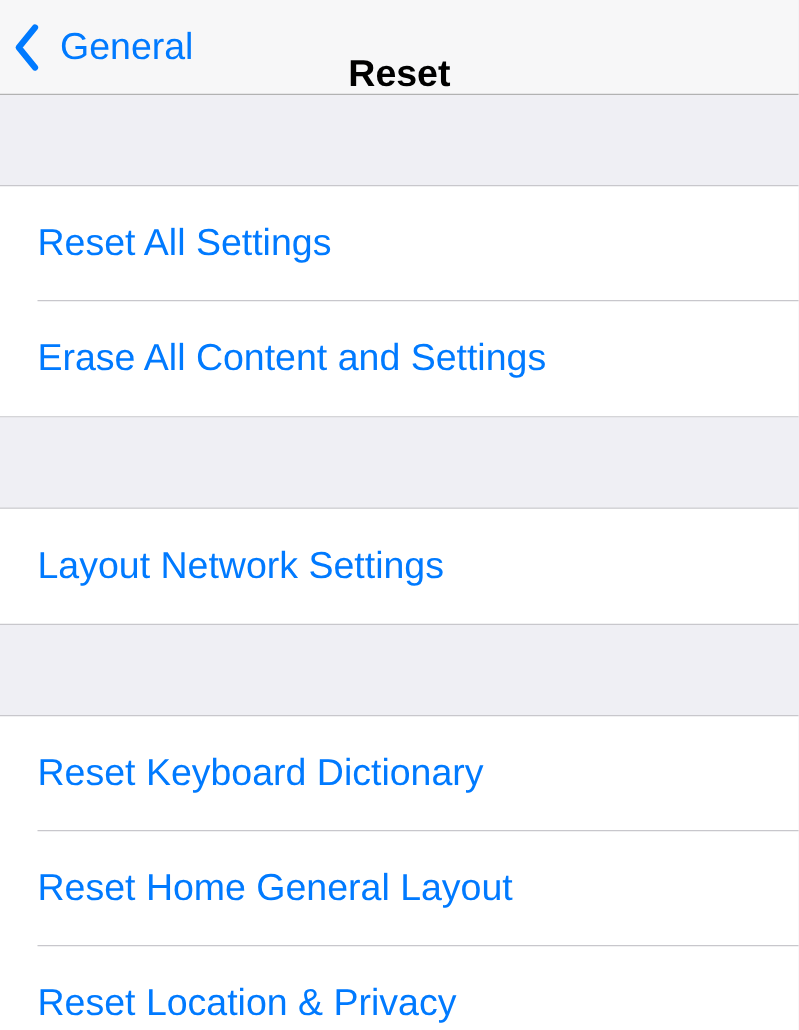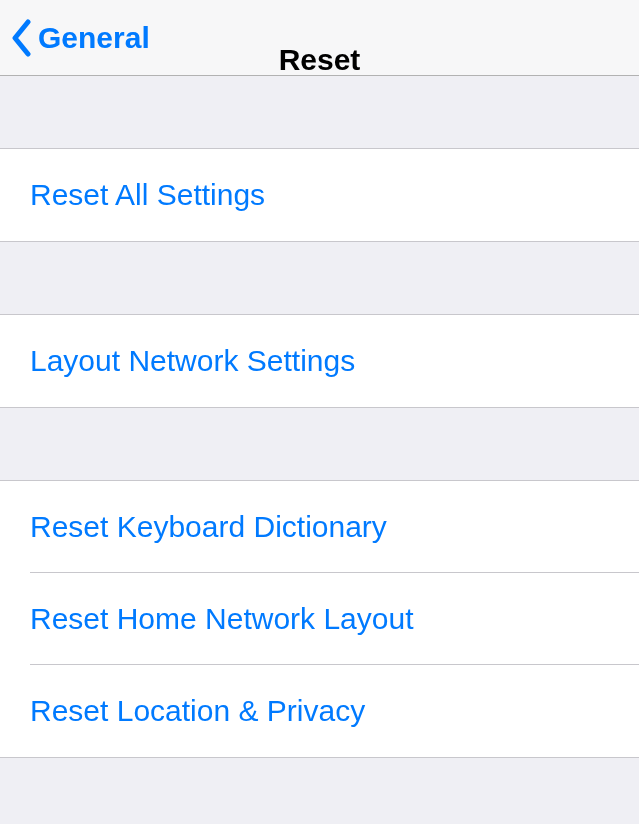--- a/index.html
+++ b/index.html
@@ -30,21 +30,22 @@
       cursor: pointer;
     }
     .back-chevron {
       width: 22px;
       height: 38px;
       margin-right: 6px;
     }
     .back-label {
       color: #007aff;
       font-size: 30px;
-      font-weight: 700;
+      font-weight: 400;
+      margin-left: 10px;
     }
     .nav-title {
       position: absolute;
       left: 50%;
       transform: translateX(-50%);
       color: #000;
       font-size: 30px;
       font-weight: 600;
       margin-top: 45px;
     }
@@ -93,35 +94,38 @@
   </div>
   <span class="nav-title">Reset</span>
 </div>
 
 <div class="section-spacer"></div>
 
 <div class="section">
   <div class="row">
     <span class="row-label">Reset All Settings</span>
   </div>
+  <div class="row">
+    <span class="row-label">Erase All Content and Settings</span>
+  </div>
 </div>
 
 <div class="section-spacer"></div>
 
 <div class="section">
   <div class="row">
     <span class="row-label">Layout Network Settings</span>
   </div>
 </div>
 
 <div class="section-spacer"></div>
 
 <div class="section">
   <div class="row">
     <span class="row-label">Reset Keyboard Dictionary</span>
   </div>
   <div class="row">
-    <span class="row-label">Reset Home Network Layout</span>
+    <span class="row-label">Reset Home General Layout</span>
   </div>
   <div class="row">
     <span class="row-label">Reset Location &amp; Privacy</span>
   </div>
 </div>
 
 </body></html>

